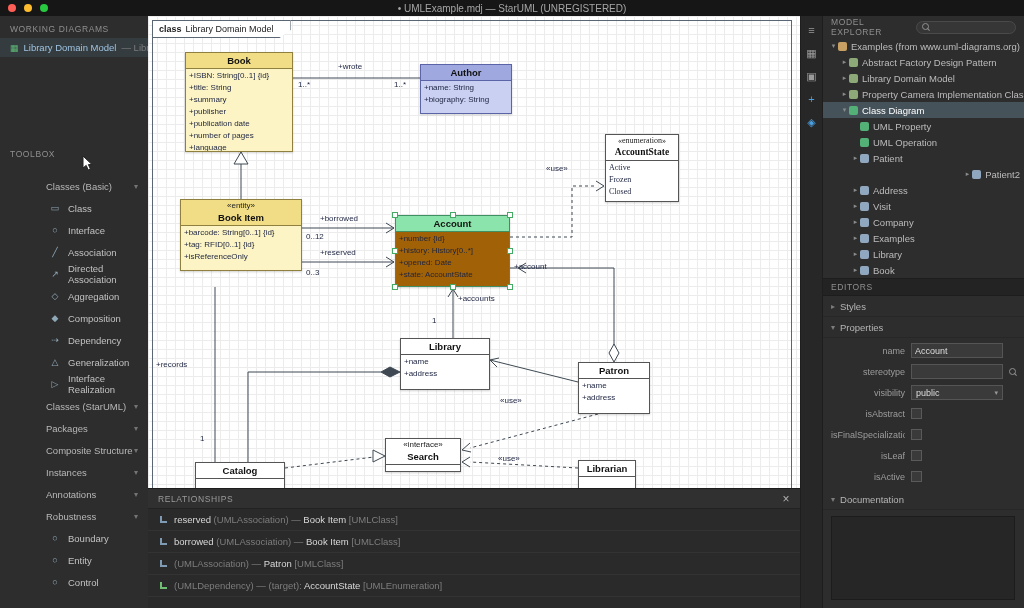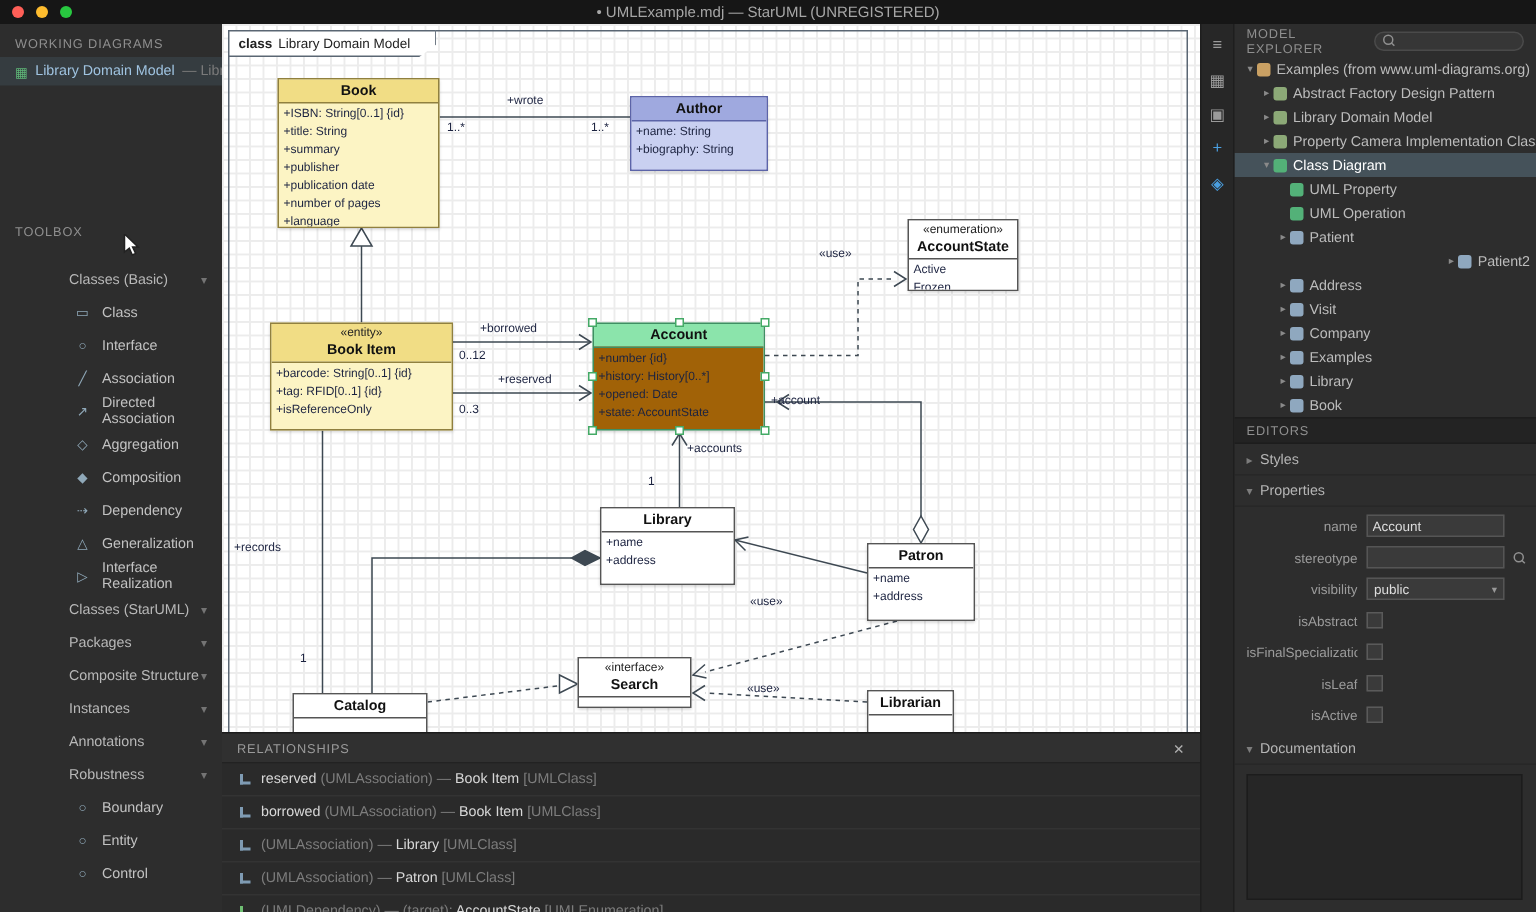--- a/index.html
+++ b/index.html
@@ -272,21 +272,21 @@
         </div>
         <div class="uml-node" style="left: 272px; top: 48px; width: 92px; height: 50px; border: 1px solid rgb(92, 100, 168); background: rgb(201, 208, 241);">
           <div class="uml-head" style="background: rgb(159, 169, 223);">
             <div class="uml-name">Author</div>
           </div>
           <div class="uml-body" style="background: rgb(201, 208, 241); border-top: 1px solid rgb(92, 100, 168);">
             <div class="uml-attr">+name: String</div>
             <div class="uml-attr">+biography: String</div>
           </div>
         </div>
-        <div class="uml-node" style="left: 32px; top: 199px; width: 122px; height: 72px; border: 1px solid rgb(144, 128, 63); background: rgb(252, 244, 196);">
+        <div class="uml-node" style="left: 32px; top: 183px; width: 122px; height: 72px; border: 1px solid rgb(144, 128, 63); background: rgb(252, 244, 196);">
           <div class="uml-head" style="background: rgb(241, 221, 133);">
             <div class="uml-stereo">«entity»</div>
             <div class="uml-name">Book Item</div>
           </div>
           <div class="uml-body" style="background: rgb(252, 244, 196); border-top: 1px solid rgb(144, 128, 63);">
             <div class="uml-attr">+barcode: String[0..1] {id}</div>
             <div class="uml-attr">+tag: RFID[0..1] {id}</div>
             <div class="uml-attr">+isReferenceOnly</div>
           </div>
         </div>
@@ -302,21 +302,21 @@
           </div>
         </div>
         <div class="handle" style="left: 244px; top: 196px;"></div>
         <div class="handle" style="left: 301.5px; top: 196px;"></div>
         <div class="handle" style="left: 359px; top: 196px;"></div>
         <div class="handle" style="left: 244px; top: 232px;"></div>
         <div class="handle" style="left: 359px; top: 232px;"></div>
         <div class="handle" style="left: 244px; top: 268px;"></div>
         <div class="handle" style="left: 301.5px; top: 268px;"></div>
         <div class="handle" style="left: 359px; top: 268px;"></div>
-        <div class="uml-node" style="left: 457px; top: 130px; width: 74px; height: 48px; border: 1px solid rgb(85, 85, 85); background: rgb(255, 255, 255);">
+        <div class="uml-node" style="left: 457px; top: 118px; width: 74px; height: 68px; border: 1px solid rgb(85, 85, 85); background: rgb(255, 255, 255); font-family: Liberation Serif, serif;">
           <div class="uml-head" style="background: rgb(255, 255, 255);">
             <div class="uml-stereo">«enumeration»</div>
             <div class="uml-name">AccountState</div>
           </div>
           <div class="uml-body" style="background: rgb(255, 255, 255); border-top: 1px solid rgb(85, 85, 85);">
             <div class="uml-attr">Active</div>
             <div class="uml-attr">Frozen</div>
             <div class="uml-attr">Closed</div>
           </div>
         </div>
@@ -357,21 +357,21 @@
           </div>
           <div class="uml-body" style="background: rgb(255, 255, 255); border-top: 1px solid rgb(85, 85, 85);"></div>
         </div>
       </div>
     <div id="dlabels">
         <span class="dlabel" style="left: 190px; top: 46px;">+wrote</span>
         <span class="dlabel" style="left: 150px; top: 64px;">1..*</span>
         <span class="dlabel" style="left: 246px; top: 64px;">1..*</span>
         <span class="dlabel" style="left: 172px; top: 198px;">+borrowed</span>
         <span class="dlabel" style="left: 158px; top: 216px;">0..12</span>
-        <span class="dlabel" style="left: 184px; top: 232px;">+reserved</span>
+        <span class="dlabel" style="left: 172px; top: 232px;">+reserved</span>
         <span class="dlabel" style="left: 158px; top: 252px;">0..3</span>
         <span class="dlabel" style="left: 398px; top: 148px;">«use»</span>
         <span class="dlabel" style="left: 366px; top: 246px;">+account</span>
         <span class="dlabel" style="left: 310px; top: 278px;">+accounts</span>
         <span class="dlabel" style="left: 284px; top: 300px;">1</span>
         <span class="dlabel" style="left: 8px; top: 344px;">+records</span>
         <span class="dlabel" style="left: 52px; top: 418px;">1</span>
         <span class="dlabel" style="left: 352px; top: 380px;">«use»</span>
         <span class="dlabel" style="left: 350px; top: 438px;">«use»</span>
       </div>
@@ -390,24 +390,20 @@
         <div class="rel-row">
           <span class="rel-icon" style="border-color: rgb(127, 155, 179);"></span>
           <span class="rel-text"><span class="rel-name">reserved </span><span class="rel-dim">(UMLAssociation)</span><span class="rel-dim"> — </span><span class="rel-dim"></span><span class="rel-name">Book Item</span><span class="rel-dim"> [UMLClass]</span></span>
         </div>
         <div class="rel-row">
           <span class="rel-icon" style="border-color: rgb(127, 155, 179);"></span>
           <span class="rel-text"><span class="rel-name">borrowed </span><span class="rel-dim">(UMLAssociation)</span><span class="rel-dim"> — </span><span class="rel-dim"></span><span class="rel-name">Book Item</span><span class="rel-dim"> [UMLClass]</span></span>
         </div>
         <div class="rel-row">
           <span class="rel-icon" style="border-color: rgb(127, 155, 179);"></span>
-          <span class="rel-text"><span class="rel-name"></span><span class="rel-dim">(UMLAssociation)</span><span class="rel-dim"> — </span><span class="rel-dim"></span><span class="rel-name">Library</span><span class="rel-dim"> [UMLClass]</span></span>
-        </div>
-        <div class="rel-row">
-          <span class="rel-icon" style="border-color: rgb(127, 155, 179);"></span>
           <span class="rel-text"><span class="rel-name"></span><span class="rel-dim">(UMLAssociation)</span><span class="rel-dim"> — </span><span class="rel-dim"></span><span class="rel-name">Patron</span><span class="rel-dim"> [UMLClass]</span></span>
         </div>
         <div class="rel-row">
           <span class="rel-icon" style="border-color: rgb(111, 191, 115);"></span>
           <span class="rel-text"><span class="rel-name"></span><span class="rel-dim">(UMLDependency)</span><span class="rel-dim"> — </span><span class="rel-dim">(target): </span><span class="rel-name">AccountState</span><span class="rel-dim"> [UMLEnumeration]</span></span>
         </div>
       </div>
   </div>
 
   <div class="tools-strip" id="tools-strip">

